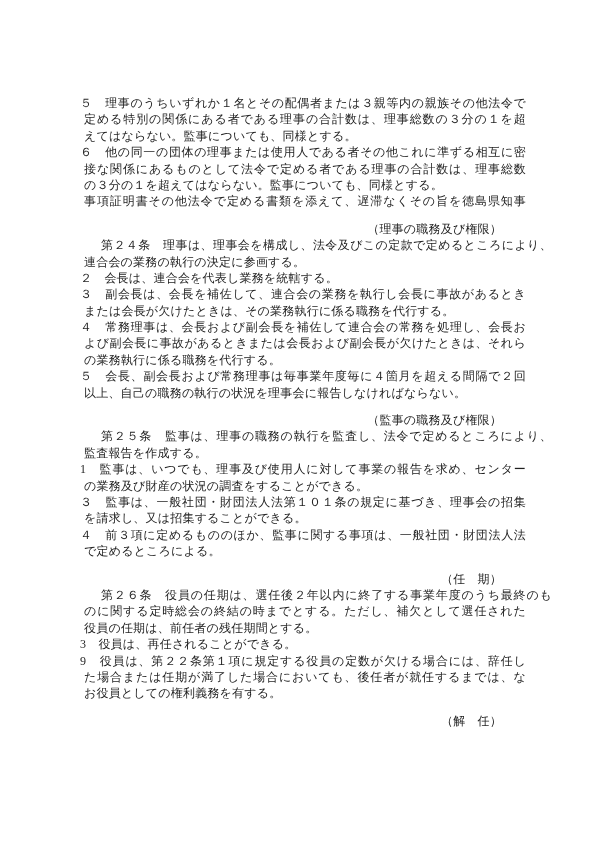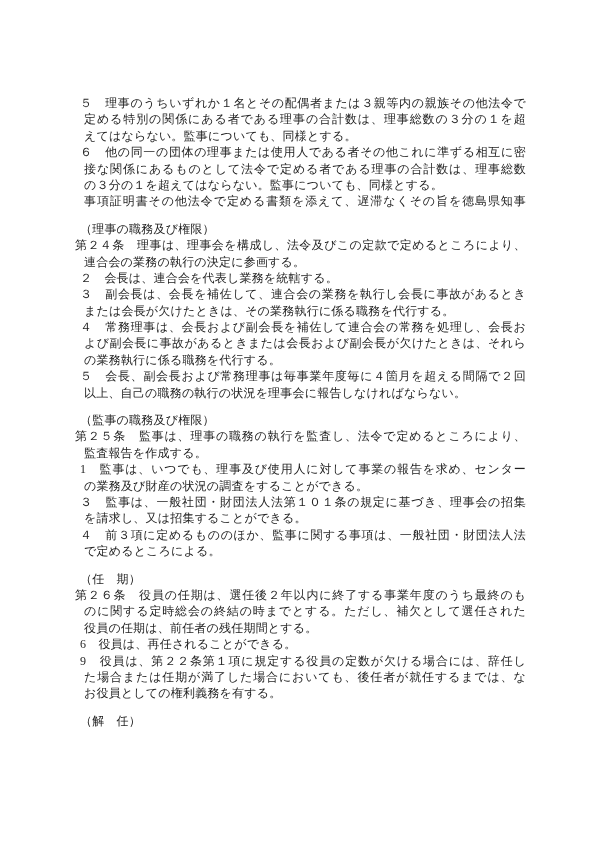--- a/index.html
+++ b/index.html
@@ -21,27 +21,27 @@
   .block { margin: 0; padding: 0; }
   .line {
     font-size: 12px;
     line-height: 16.4px;
     height: 16.4px;
     overflow: hidden;
     white-space: normal;
     letter-spacing: 0.2px;
   }
   
-  .l-article { margin-left: 75px; width: 451px; }
+  .l-article { margin-left: 101px; width: 451px; }
   
   .l-num     { margin-left: 80px; width: 446px; }
   
   .l-cont    { margin-left: 84px; width: 442px; }
   
-  .l-head    { margin-left: 80px; width: 446px; }
+  .l-head    { margin-left: 56px; width: 446px; text-align: right; }
   
   .flush {
     text-align: justify;
     text-align-last: justify;
   }
   .spacer { height: 11px; }
 </style>
 </head>
 <body>
 
@@ -107,21 +107,21 @@
       <div class="spacer"></div>
       <div class="block heading">
         <div class="line l-head">（任　期）</div>
       </div>
       <div class="block article">
         <div class="line l-article flush">第２６条　役員の任期は、選任後２年以内に終了する事業年度のうち最終のも</div>
         <div class="line l-cont flush">のに関する定時総会の終結の時までとする。ただし、補欠として選任された</div>
         <div class="line l-cont">役員の任期は、前任者の残任期間とする。</div>
       </div>
       <div class="block item">
-        <div class="line l-num">6　役員は、再任されることができる。</div>
+        <div class="line l-num">3　役員は、再任されることができる。</div>
       </div>
       <div class="block item">
         <div class="line l-num flush">9　役員は、第２２条第１項に規定する役員の定数が欠ける場合には、辞任し</div>
         <div class="line l-cont flush">た場合または任期が満了した場合においても、後任者が就任するまでは、な</div>
         <div class="line l-cont">お役員としての権利義務を有する。</div>
       </div>
       <div class="spacer"></div>
       <div class="block heading">
         <div class="line l-head">（解　任）</div>
       </div>

